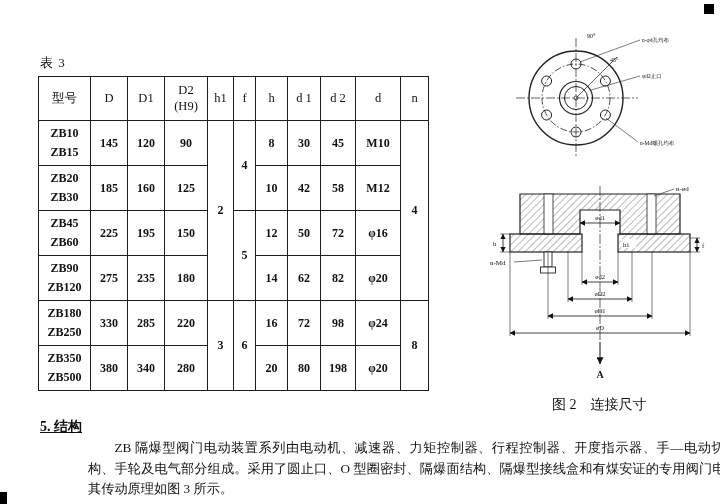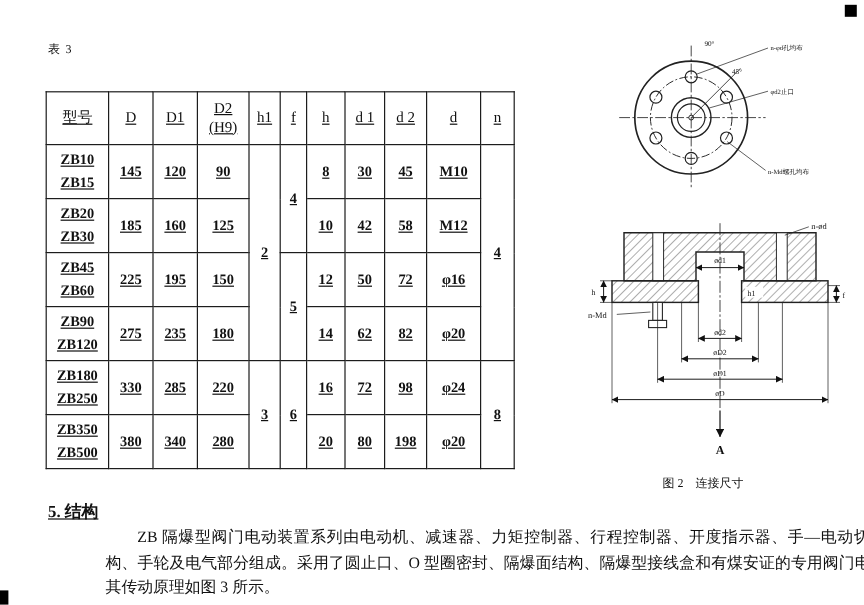--- a/index.html
+++ b/index.html
@@ -7,38 +7,38 @@
   body {
     position:relative;
     background:#ffffff;
     font-family:"Liberation Serif", serif;
     color:#111;
     overflow:hidden;
   }
   .abs { position:absolute; }
   .corner-mark { background:#000; }
 
-  .table-title { font-size:10px; letter-spacing:1px; }
-
-  table.dim { border-collapse:collapse; table-layout:fixed;text-decoration:underline; }
+  .table-title { font-size:13px; letter-spacing:1px;margin-top:20px; }
+
+  table.dim { border-collapse:collapse; table-layout:fixed; }
   table.dim td {
     border:1.5px solid #1c1c1c;
     text-align:center;
     vertical-align:middle;
     font-size:12px;
     font-weight:bold;
     padding:0 1px;
     line-height:1.25;
   }
   tr.hdr { height:44px; }
   tr.hdr td { font-weight:normal; font-size:12.5px; }
   tr.data { height:45px; }
   td.model div { line-height:19px; }
 
-  .fig-caption { font-size:10px; }
+  .fig-caption { font-size:14px; }
   .sec-heading { font-size:14px; font-weight:bold;text-decoration:underline; }
   .para {
     font-size:13.2px;
     line-height:20.5px;
     text-indent:2em;
     text-align:justify;
   }
   svg text { font-family:"Liberation Serif", serif; fill:#111; }
 </style>
 </head>

